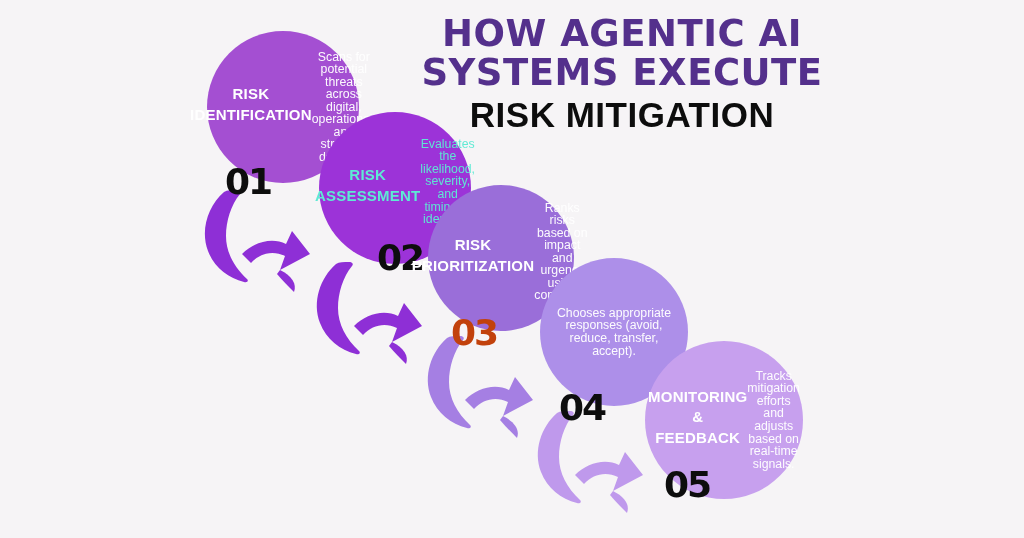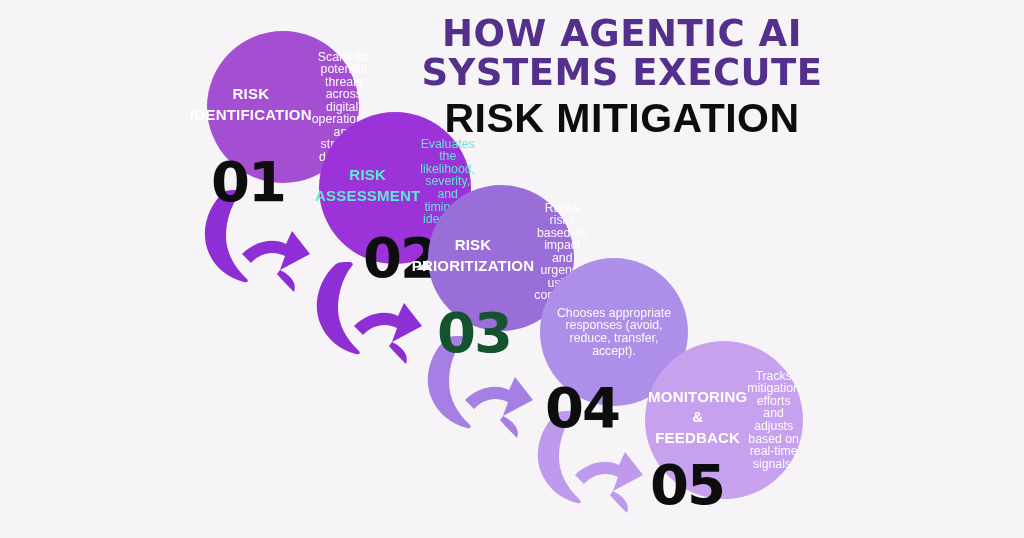--- a/index.html
+++ b/index.html
@@ -18,21 +18,21 @@
   .title-main{
     font-family:"DejaVu Sans",sans-serif;
     font-weight:bold;
     font-size:37px;
     line-height:1.06;
     letter-spacing:0.5px;
   }
   .title-sub{
     font-family:"Liberation Sans",sans-serif;
     font-weight:bold;
-    font-size:41px;
+    font-size:35px;
     line-height:1.1;
     margin-top:4px;
     letter-spacing:0.5px;
   }
   
   .circle{
     position:absolute;border-radius:50%;
     display:flex;flex-direction:row;align-items:center;justify-content:center;
     text-align:center;color:#ffffff;
     padding:0 13px;box-sizing:border-box;
@@ -46,21 +46,21 @@
   }
   .c0{left:207px;top:31px;width:152px;height:152px;}
   .c1{left:319px;top:112px;width:152px;height:152px;}
   .c2{left:428px;top:185px;width:146px;height:146px;}
   .c3{left:540px;top:258px;width:148px;height:148px;}
   .c4{left:645px;top:341px;width:158px;height:158px;}
   
   .num{
     position:absolute;transform:translate(-50%,-50%);
     font-family:"DejaVu Sans",sans-serif;font-weight:bold;
-    font-size:56px;letter-spacing:-2px;
+    font-size:36px;letter-spacing:-2px;
   }
   .n0{left:248px;top:181px;}
   .n1{left:363px;top:257px;}
   .n2{left:474px;top:332px;}
   .n3{left:582px;top:407px;}
   .n4{left:687px;top:484px;}
   
   .arrow{position:absolute;width:114px;height:104px;}
   .a0{left:198px;top:189px;}
   .a1{left:310px;top:261px;}
@@ -109,21 +109,21 @@
   <div>
     <div class="circle c2" style="background: rgb(154, 110, 217); color: rgb(255, 255, 255);">
       <div class="circle-title">RISK PRIORITIZATION</div>
       <div class="circle-desc">Ranks risks based on impact and urgency using contextual data.</div>
     </div>
     <svg class="arrow a2" viewBox="0 0 114 104">
       <path d="M26 3 C 10 17, 2 41, 10 62 C 16 78, 30 89, 46 93 C 49 94, 51 92, 49 90 C 36 78, 28 63, 28 47 C 28 32, 33 16, 42 5 C 44 3, 42 1, 39 1 C 34 1, 29 1, 26 3 Z" fill="#a57fe3"></path>
       <path d="M44 65 C 56 53, 74 48, 88 55 L 94 42 L 112 65 L 82 81 L 87 67 C 75 61, 62 64, 53 74 C 50 71, 47 68, 44 65 Z" fill="#a57fe3"></path>
       <path d="M82 81 C 94 87, 99 95, 96 103 C 90 97, 84 91, 79 85 Z" fill="#a57fe3"></path>
     </svg>
-    <div class="num n2" style="color: #14532d;">03</div>
+    <div class="num n2" style="color: #c2410c;">03</div>
   </div>
 
   <div>
     <div class="circle c3" style="background: rgb(173, 143, 233); color: rgb(255, 255, 255);">
       <div class="circle-desc">Chooses appropriate responses (avoid, reduce, transfer, accept).</div>
     </div>
     <svg class="arrow a3" viewBox="0 0 114 104">
       <path d="M26 3 C 10 17, 2 41, 10 62 C 16 78, 30 89, 46 93 C 49 94, 51 92, 49 90 C 36 78, 28 63, 28 47 C 28 32, 33 16, 42 5 C 44 3, 42 1, 39 1 C 34 1, 29 1, 26 3 Z" fill="#bf99ec"></path>
       <path d="M44 65 C 56 53, 74 48, 88 55 L 94 42 L 112 65 L 82 81 L 87 67 C 75 61, 62 64, 53 74 C 50 71, 47 68, 44 65 Z" fill="#bf99ec"></path>
       <path d="M82 81 C 94 87, 99 95, 96 103 C 90 97, 84 91, 79 85 Z" fill="#bf99ec"></path>

